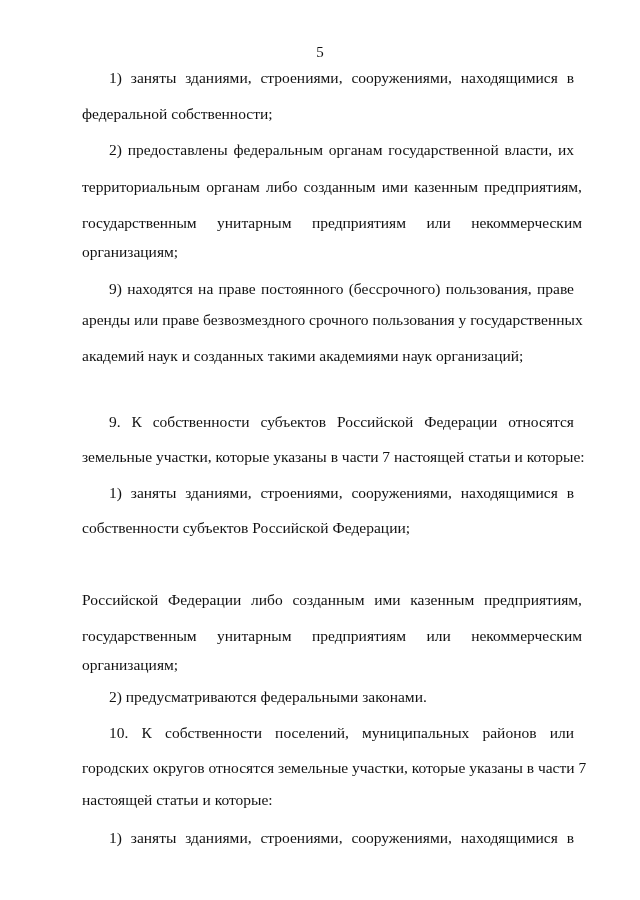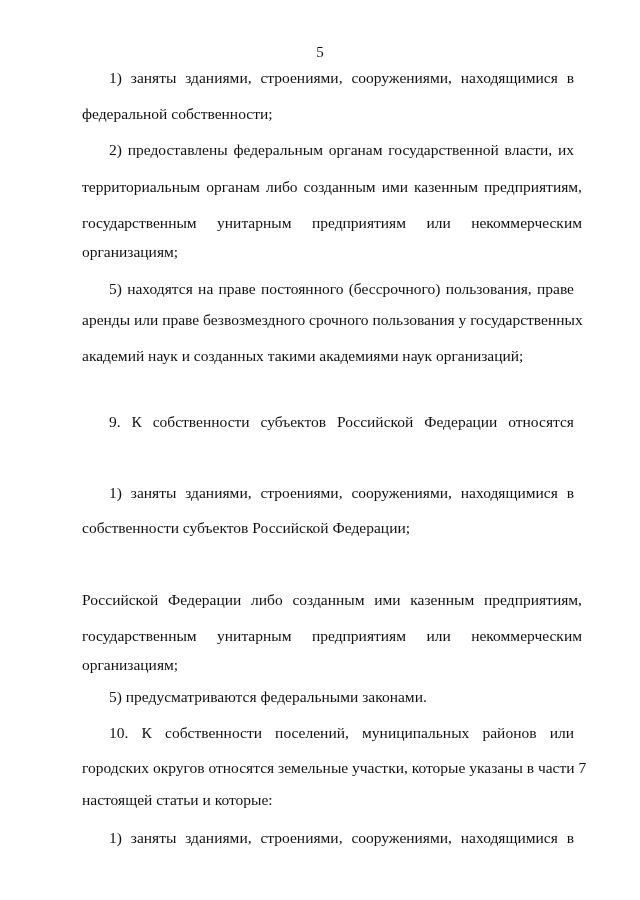--- a/index.html
+++ b/index.html
@@ -58,35 +58,36 @@
   <div class="page-number">5</div>
 
   <div class="line indent just" style="top:69px">1) заняты зданиями, строениями, сооружениями, находящимися в</div>
   <div class="line" style="top:105px">федеральной собственности;</div>
 
   <div class="line indent just" style="top:141px">2) предоставлены федеральным органам государственной власти, их</div>
   <div class="line just" style="top:178px">территориальным органам либо созданным ими казенным предприятиям,</div>
   <div class="line just" style="top:214px">государственным унитарным предприятиям или некоммерческим</div>
   <div class="line" style="top:243px">организациям;</div>
 
-  <div class="line indent just" style="top:280px">5) находятся на праве постоянного (бессрочного) пользования, праве</div>
+  <div class="line indent just" style="top:280px">9) находятся на праве постоянного (бессрочного) пользования, праве</div>
   <div class="line" style="top:347px">академий наук и созданных такими академиями наук организаций;</div>
   <div class="line just" style="top:311px">аренды или праве безвозмездного срочного пользования у государственных</div>
 
 
   <div class="line indent just" style="top:413px">9. К собственности субъектов Российской Федерации относятся</div>
+  <div class="line" style="top:448px">земельные участки, которые указаны в части 7 настоящей статьи и которые:</div>
 
   <div class="line indent just" style="top:484px">1) заняты зданиями, строениями, сооружениями, находящимися в</div>
   <div class="line" style="top:519px">собственности субъектов Российской Федерации;</div>
 
   <div class="line just" style="top:591px">Российской Федерации либо созданным ими казенным предприятиям,</div>
   <div class="line just" style="top:627px">государственным унитарным предприятиям или некоммерческим</div>
   <div class="line" style="top:656px">организациям;</div>
 
-  <div class="line indent" style="top:688px">5) предусматриваются федеральными законами.</div>
+  <div class="line indent" style="top:688px">2) предусматриваются федеральными законами.</div>
 
   <div class="line indent just" style="top:724px">10. К собственности поселений, муниципальных районов или</div>
   <div class="line just" style="top:759px">городских округов относятся земельные участки, которые указаны в части 7</div>
   <div class="line" style="top:791px">настоящей статьи и которые:</div>
 
   <div class="line indent just" style="top:829px">1) заняты зданиями, строениями, сооружениями, находящимися в</div>
 
 </div>
 
 </body></html>

